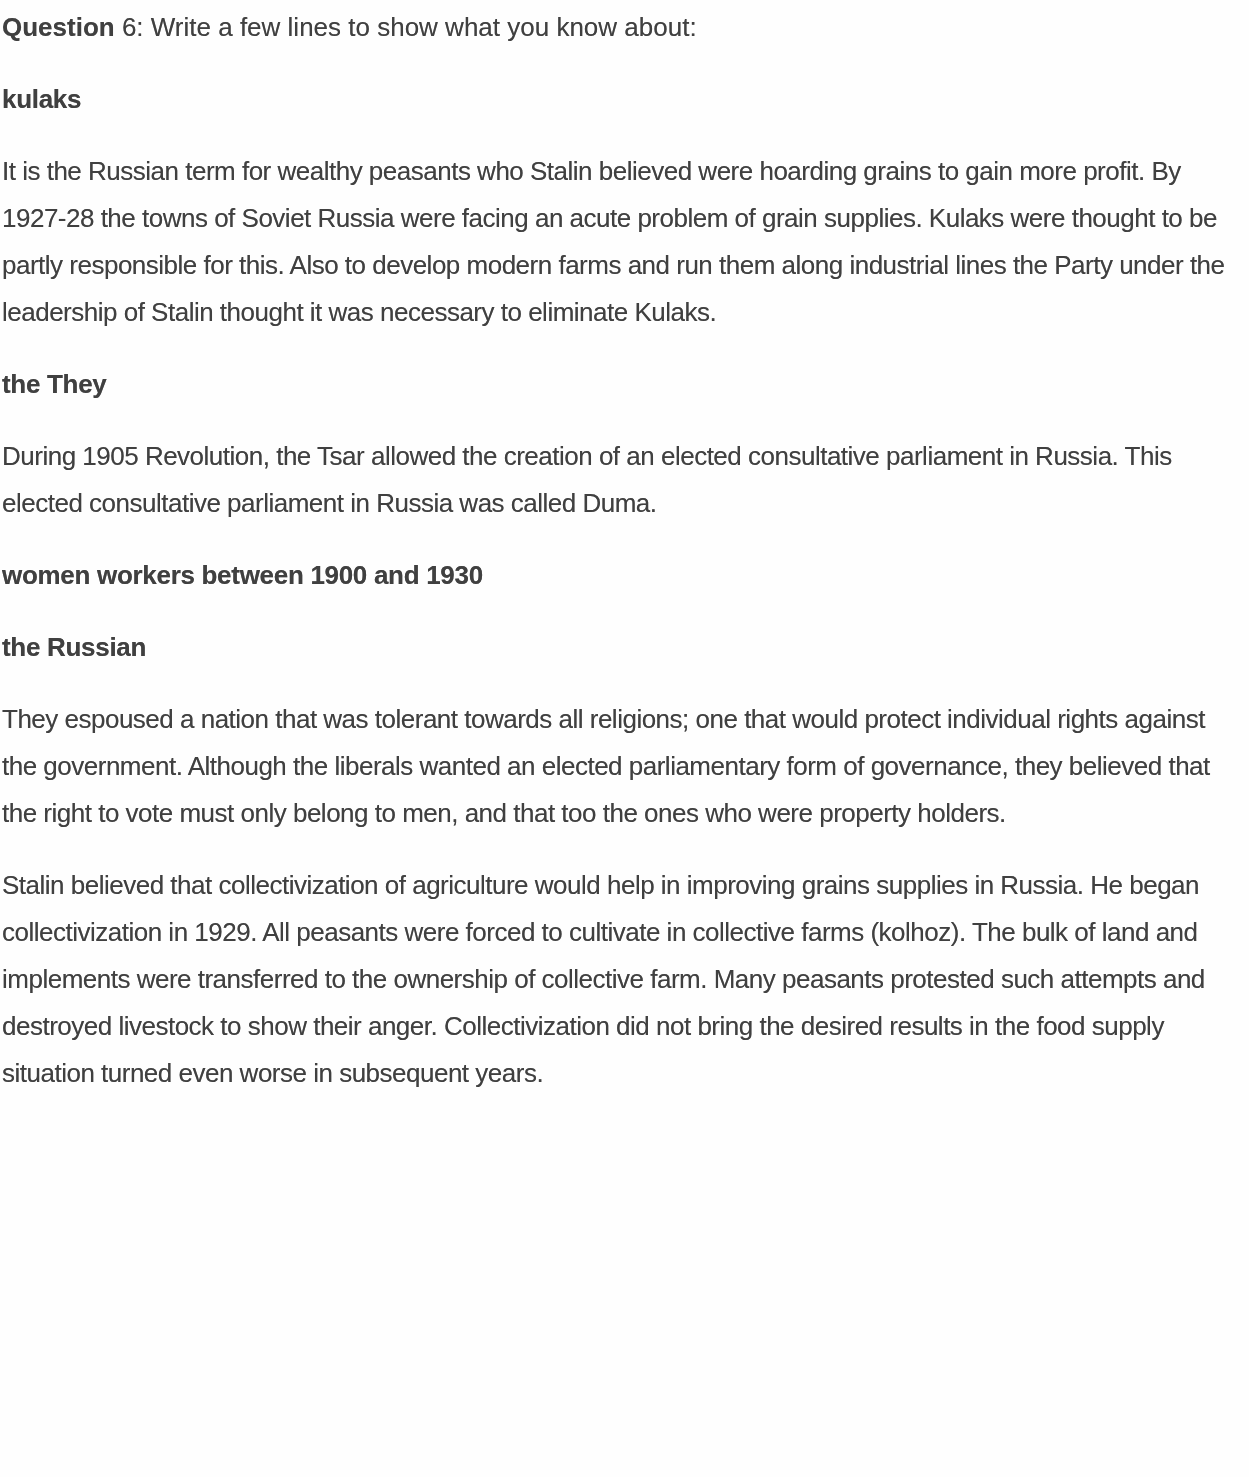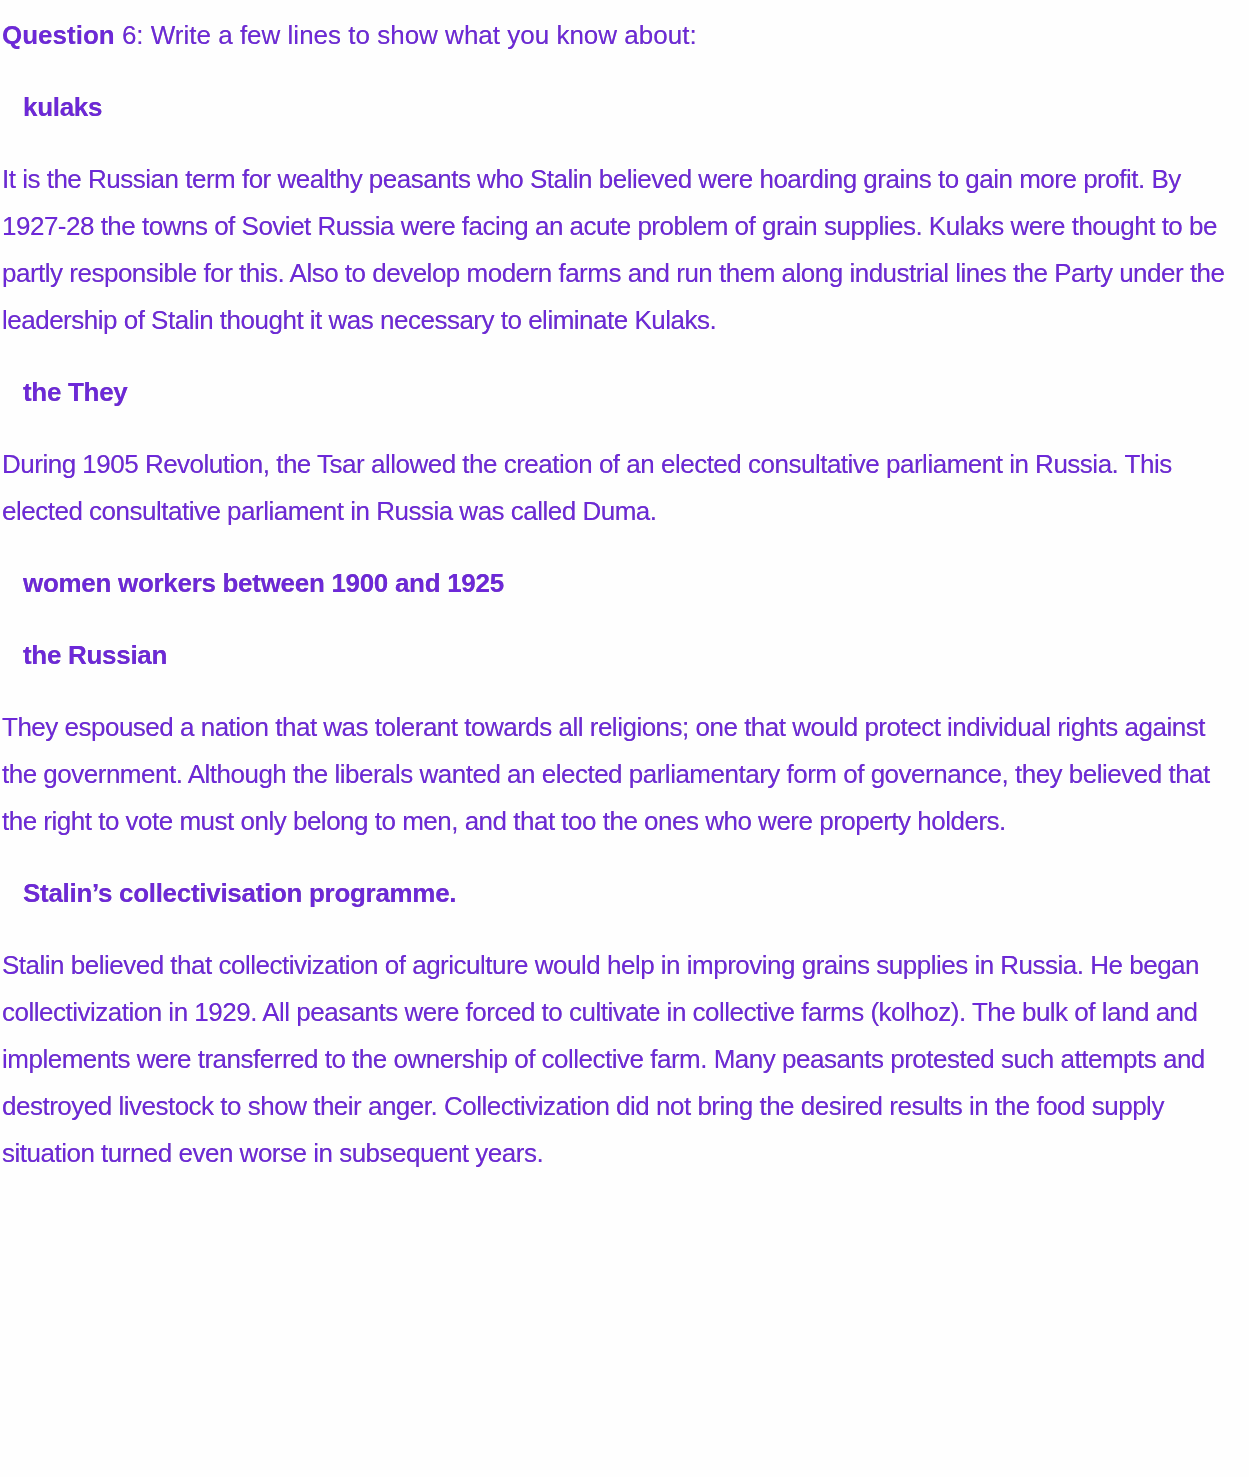--- a/index.html
+++ b/index.html
@@ -5,37 +5,36 @@
   html, body {
     margin: 0;
     padding: 0;
     background: #ffffff;
   }
   .page {
     position: relative;
     width: 1249px;
     height: 1477px;
     box-sizing: border-box;
-    padding: 12px 6px 0 2px;
+    padding: 4px 6px 0 2px;
     background: #fefefe;
     font-family: "Liberation Sans", "DejaVu Sans", sans-serif;
-    color: #6d28d9;
+    color: #404040;
     font-size: 26px;
     line-height: 47px;
     overflow: hidden;
   }
   .block {
     margin: 0 0 25px 0;
   }
   .heading {
     font-weight: 700;
     font-size: 26px;
     letter-spacing: -0.3px;
     text-shadow: 0 0 0.6px rgba(45,45,45,0.55);
-    margin-left: 21px;
   }
   .body-text {
     letter-spacing: -0.5px;
     text-shadow: 0 0 0.6px rgba(45,45,45,0.45);
   }
   .question-line {
     letter-spacing: 0;
     text-shadow: 0 0 0.5px rgba(45,45,45,0.45);
   }
   .b {
@@ -48,21 +47,20 @@
 <div class="page">
 
   <p class="block question-line"><span class="b">Question</span><span> 6: Write a few lines to show what you know about:</span></p>
 
   <div class="block heading">kulaks</div>
   <p class="block body-text">It is the Russian term for wealthy peasants who Stalin believed were hoarding grains to gain more profit. By 1927-28 the towns of Soviet Russia were facing an acute problem of grain supplies. Kulaks were thought to be partly responsible for this. Also to develop modern farms and run them along industrial lines the Party under the leadership of Stalin thought it was necessary to eliminate Kulaks.</p>
 
   <div class="block heading">the They</div>
   <p class="block body-text">During 1905 Revolution, the Tsar allowed the creation of an elected consultative parliament in Russia. This elected consultative parliament in Russia was called Duma.</p>
 
-  <div class="block heading">women workers between 1900 and 1925</div>
+  <div class="block heading">women workers between 1900 and 1930</div>
 
   <div class="block heading">the Russian</div>
   <p class="block body-text">They espoused a nation that was tolerant towards all religions; one that would protect individual rights against the government. Although the liberals wanted an elected parliamentary form of governance, they believed that the right to vote must only belong to men, and that too the ones who were property holders.</p>
 
-  <div class="block heading">Stalin’s collectivisation programme.</div>
   <p class="block body-text">Stalin believed that collectivization of agriculture would help in improving grains supplies in Russia. He began collectivization in 1929. All peasants were forced to cultivate in collective farms (kolhoz). The bulk of land and implements were transferred to the ownership of collective farm. Many peasants protested such attempts and destroyed livestock to show their anger. Collectivization did not bring the desired results in the food supply situation turned even worse in subsequent years.</p>
 
 </div>
 
 </body></html>

